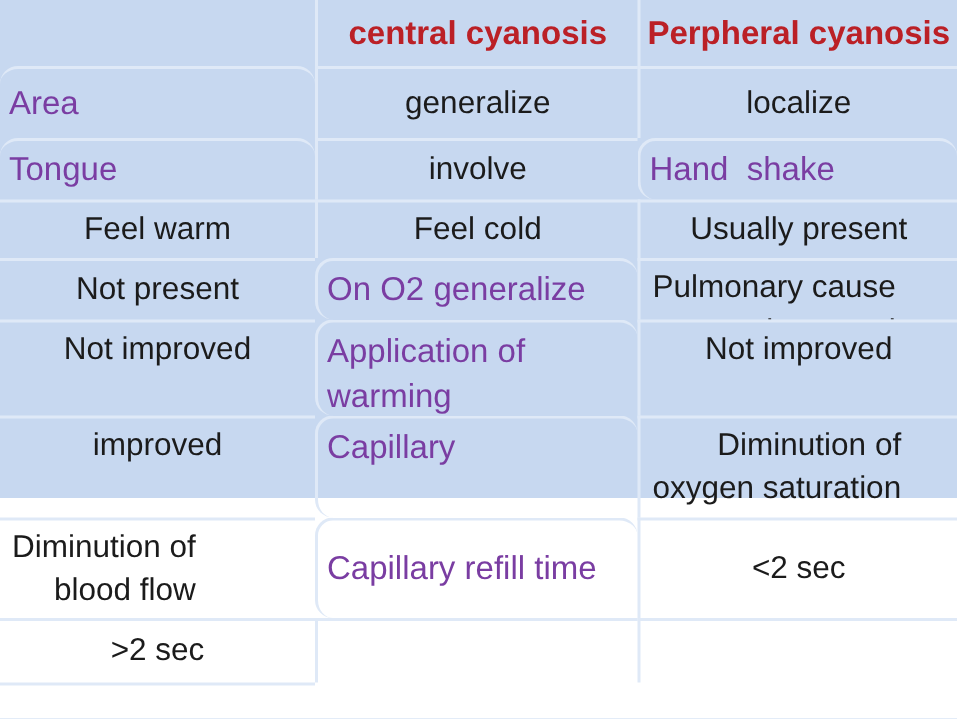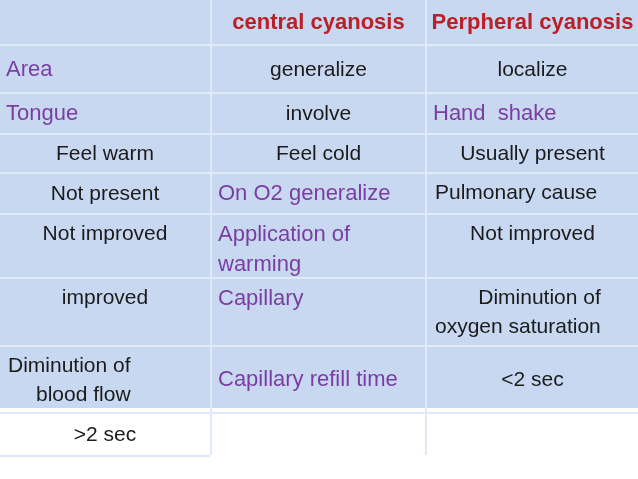--- a/index.html
+++ b/index.html
@@ -12,21 +12,21 @@
   }
   *{box-sizing:border-box;margin:0;padding:0;}
   html,body{width:638px;height:479px;}
   body{
     background:var(--page-bg);
     font-family:"Liberation Sans","DejaVu Sans",sans-serif;
     overflow:hidden;
   }
   .table-wrap{
     width:638px;
-    height:408px;
+    height:332px;
     background:var(--table-bg);
     display:grid;
     grid-template-columns:210px 215px 213px;
     grid-template-rows:44px 48px 41px 39px 41px 64px 68px 67px 43px 11px;
   }
   .cell{
     display:flex;
     align-items:center;
     justify-content:center;
     white-space:pre-wrap;
@@ -41,20 +41,21 @@
     color:var(--header-red);
     font-weight:bold;
     font-size:22px;
   }
   .label{
     color:var(--label-purple);
     font-size:22px;
     justify-content:flex-start;
     padding-left:6px;
     text-align:left;
+    border-radius:12px;
   }
   .val{
     color:var(--value-black);
     font-size:21px;
     text-align:center;
   }
   .val.left{
     justify-content:flex-start;
     padding-left:8px;
     text-align:right;

